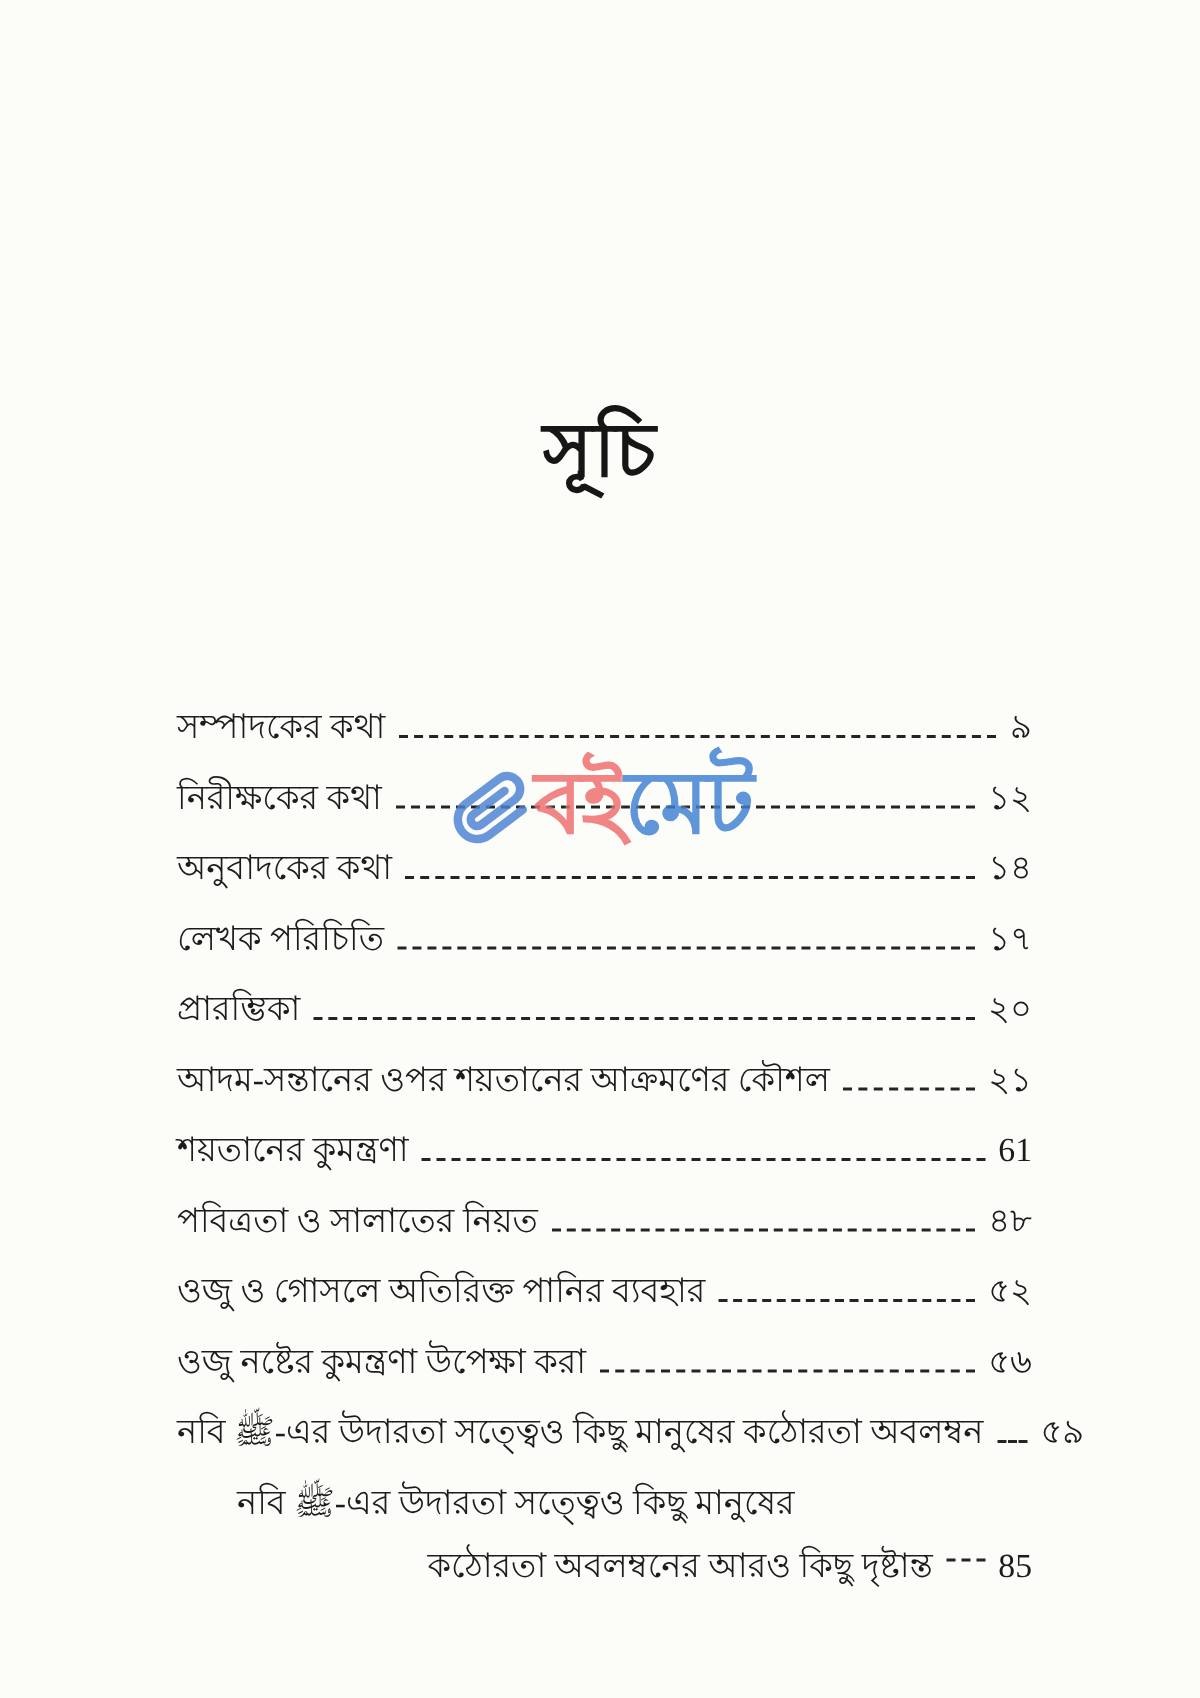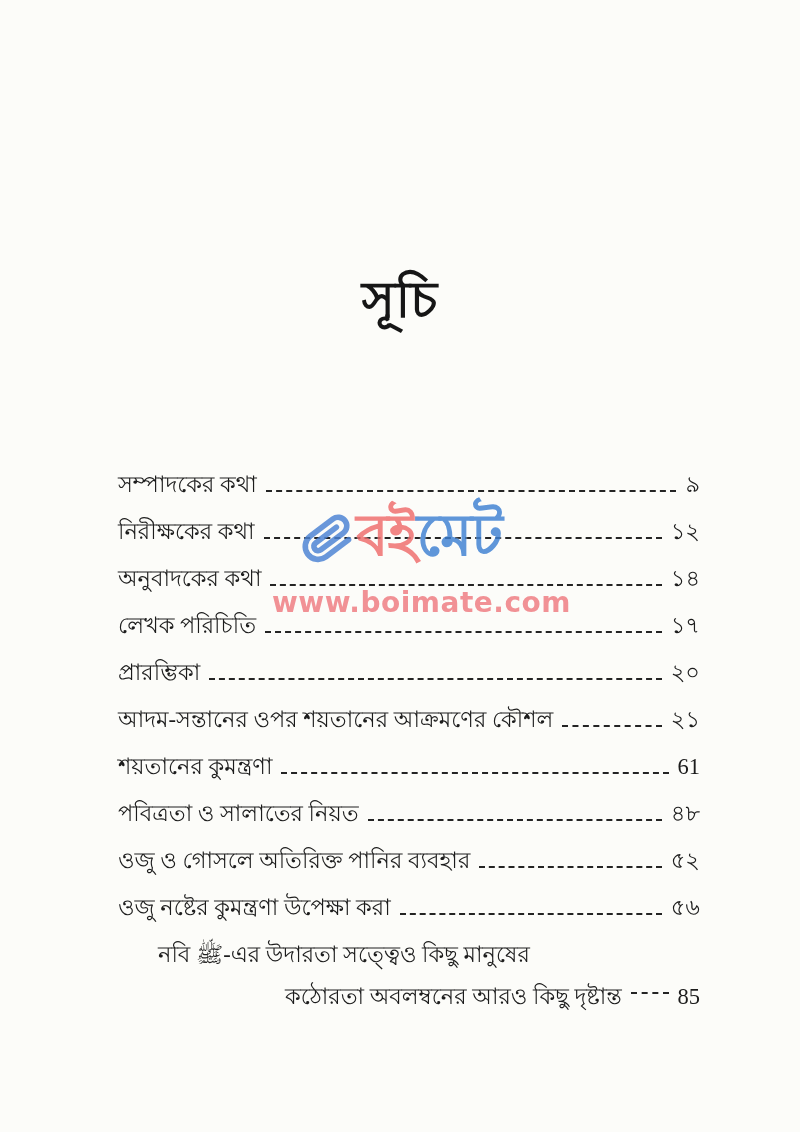--- a/index.html
+++ b/index.html
@@ -24,21 +24,21 @@
     text-align: center;
     font-size: 50px;
     font-weight: 600;
     letter-spacing: 1px;
     color: #161616;
   }
   .toc {
     position: absolute;
     top: 470px;
     left: 118px;
-    right: 100px;
+    right: 112px;
   }
   .toc-row {
     display: flex;
     align-items: flex-end;
     font-size: 22.5px;
     line-height: 30px;
     margin-bottom: 17px;
     white-space: nowrap;
   }
   .toc-label { flex: 0 0 auto; }
@@ -154,35 +154,39 @@
       <span class="toc-leader"></span>
       <span class="toc-page">৫২</span>
     </div>
 
     <div class="toc-row">
       <span class="toc-label">ওজু নষ্টের কুমন্ত্রণা উপেক্ষা করা</span>
       <span class="toc-leader"></span>
       <span class="toc-page">৫৬</span>
     </div>
 
+    <div class="toc-row">
+      <span class="toc-label">নবি ﷺ-এর উদারতা সত্ত্বেও কিছু মানুষের কঠোরতা অবলম্বন</span>
+      <span class="toc-leader"></span>
+      <span class="toc-page">৫৯</span>
+    </div>
 
     <div class="toc-row wrap-first">
       <span class="toc-label">নবি ﷺ-এর উদারতা সত্ত্বেও কিছু মানুষের</span>
     </div>
     <div class="toc-row wrap-second">
       <span class="toc-label">কঠোরতা অবলম্বনের আরও কিছু দৃষ্টান্ত</span>
       <span class="toc-leader"></span>
       <span class="toc-page">85</span>
     </div>
 
   </div>
 
   <div class="watermark">
     <div class="wm-logo-line">
       <svg class="wm-clip" viewBox="0 0 24 24" fill="none" stroke-width="2.6" stroke-linecap="round" stroke-linejoin="round" style="stroke: rgb(74, 130, 212);">
         <path d="M21.44 11.05l-9.19 9.19a6 6 0 0 1-8.49-8.49l9.19-9.19a4 4 0 0 1 5.66 5.66l-9.2 9.19a2 2 0 0 1-2.83-2.83l8.49-8.48"></path>
       </svg>
       <span class="wm-name"><span style="color: rgb(239, 107, 107);">বই</span><span style="color: rgb(61, 128, 210);">মেট</span></span>
     </div>
-    <div class="wm-url" style="color: rgb(239, 122, 128);">www.boimate.com</div>
   </div>
 
 </div>
 
 </body></html>

